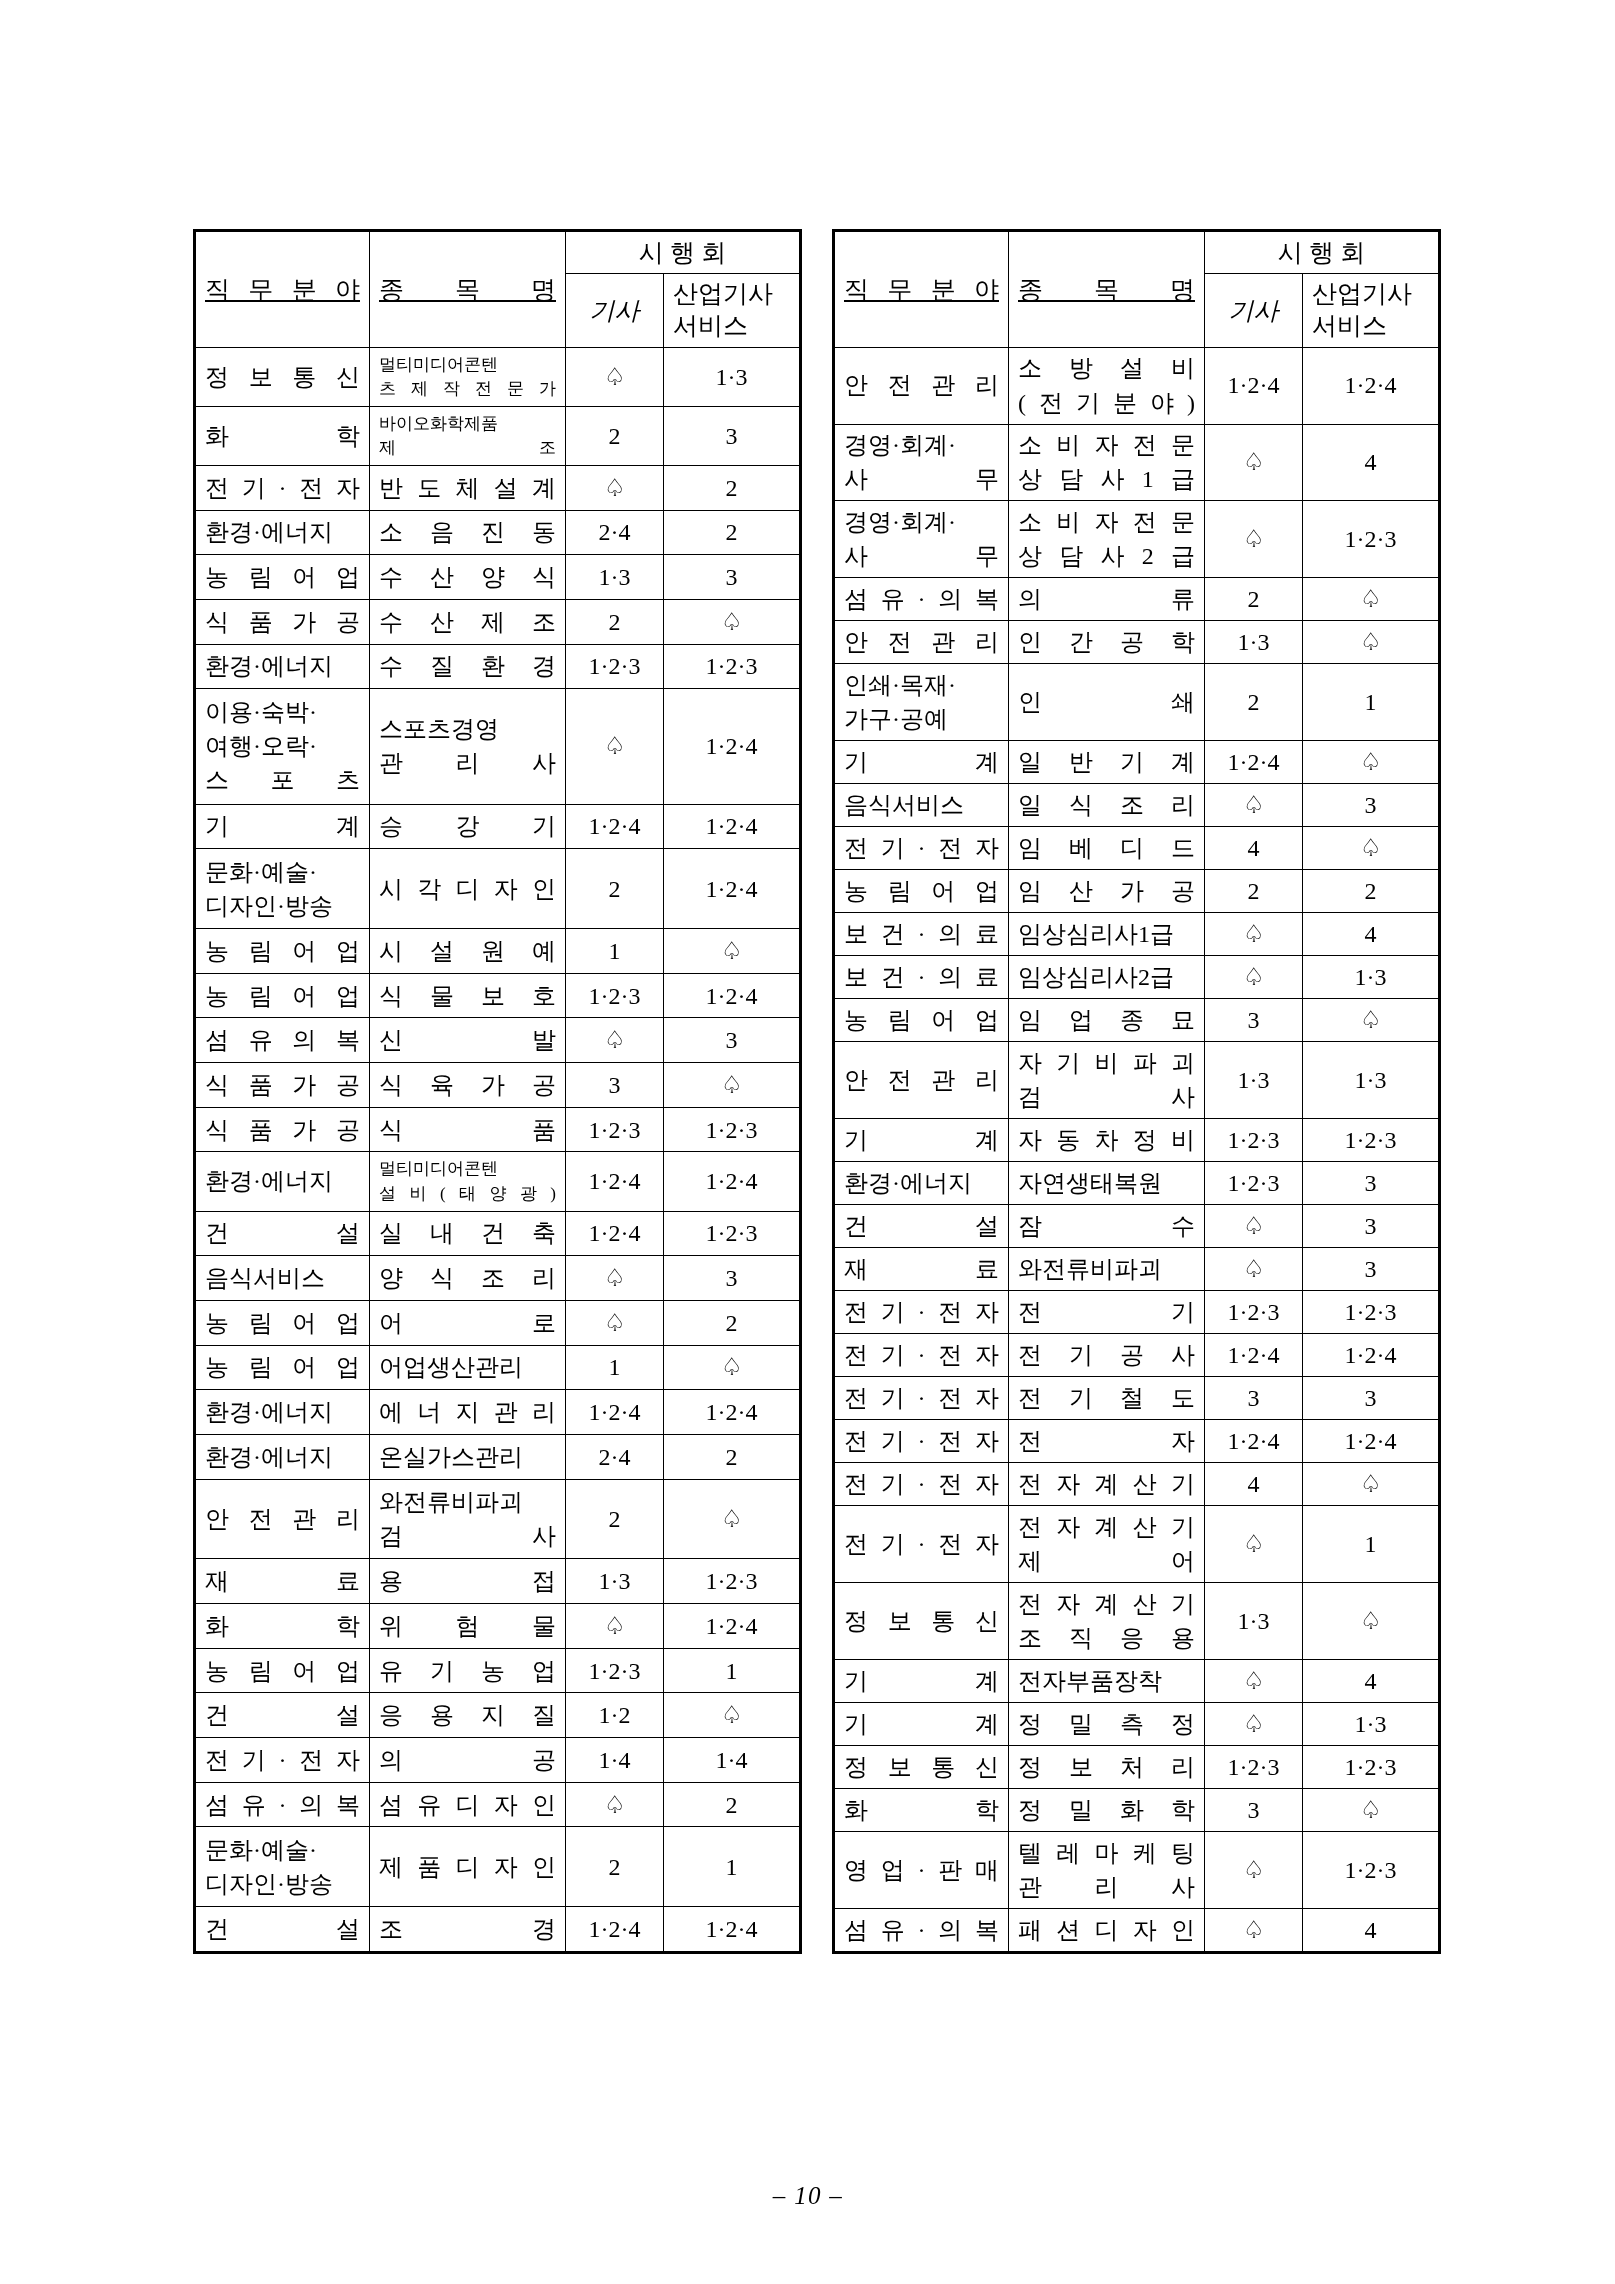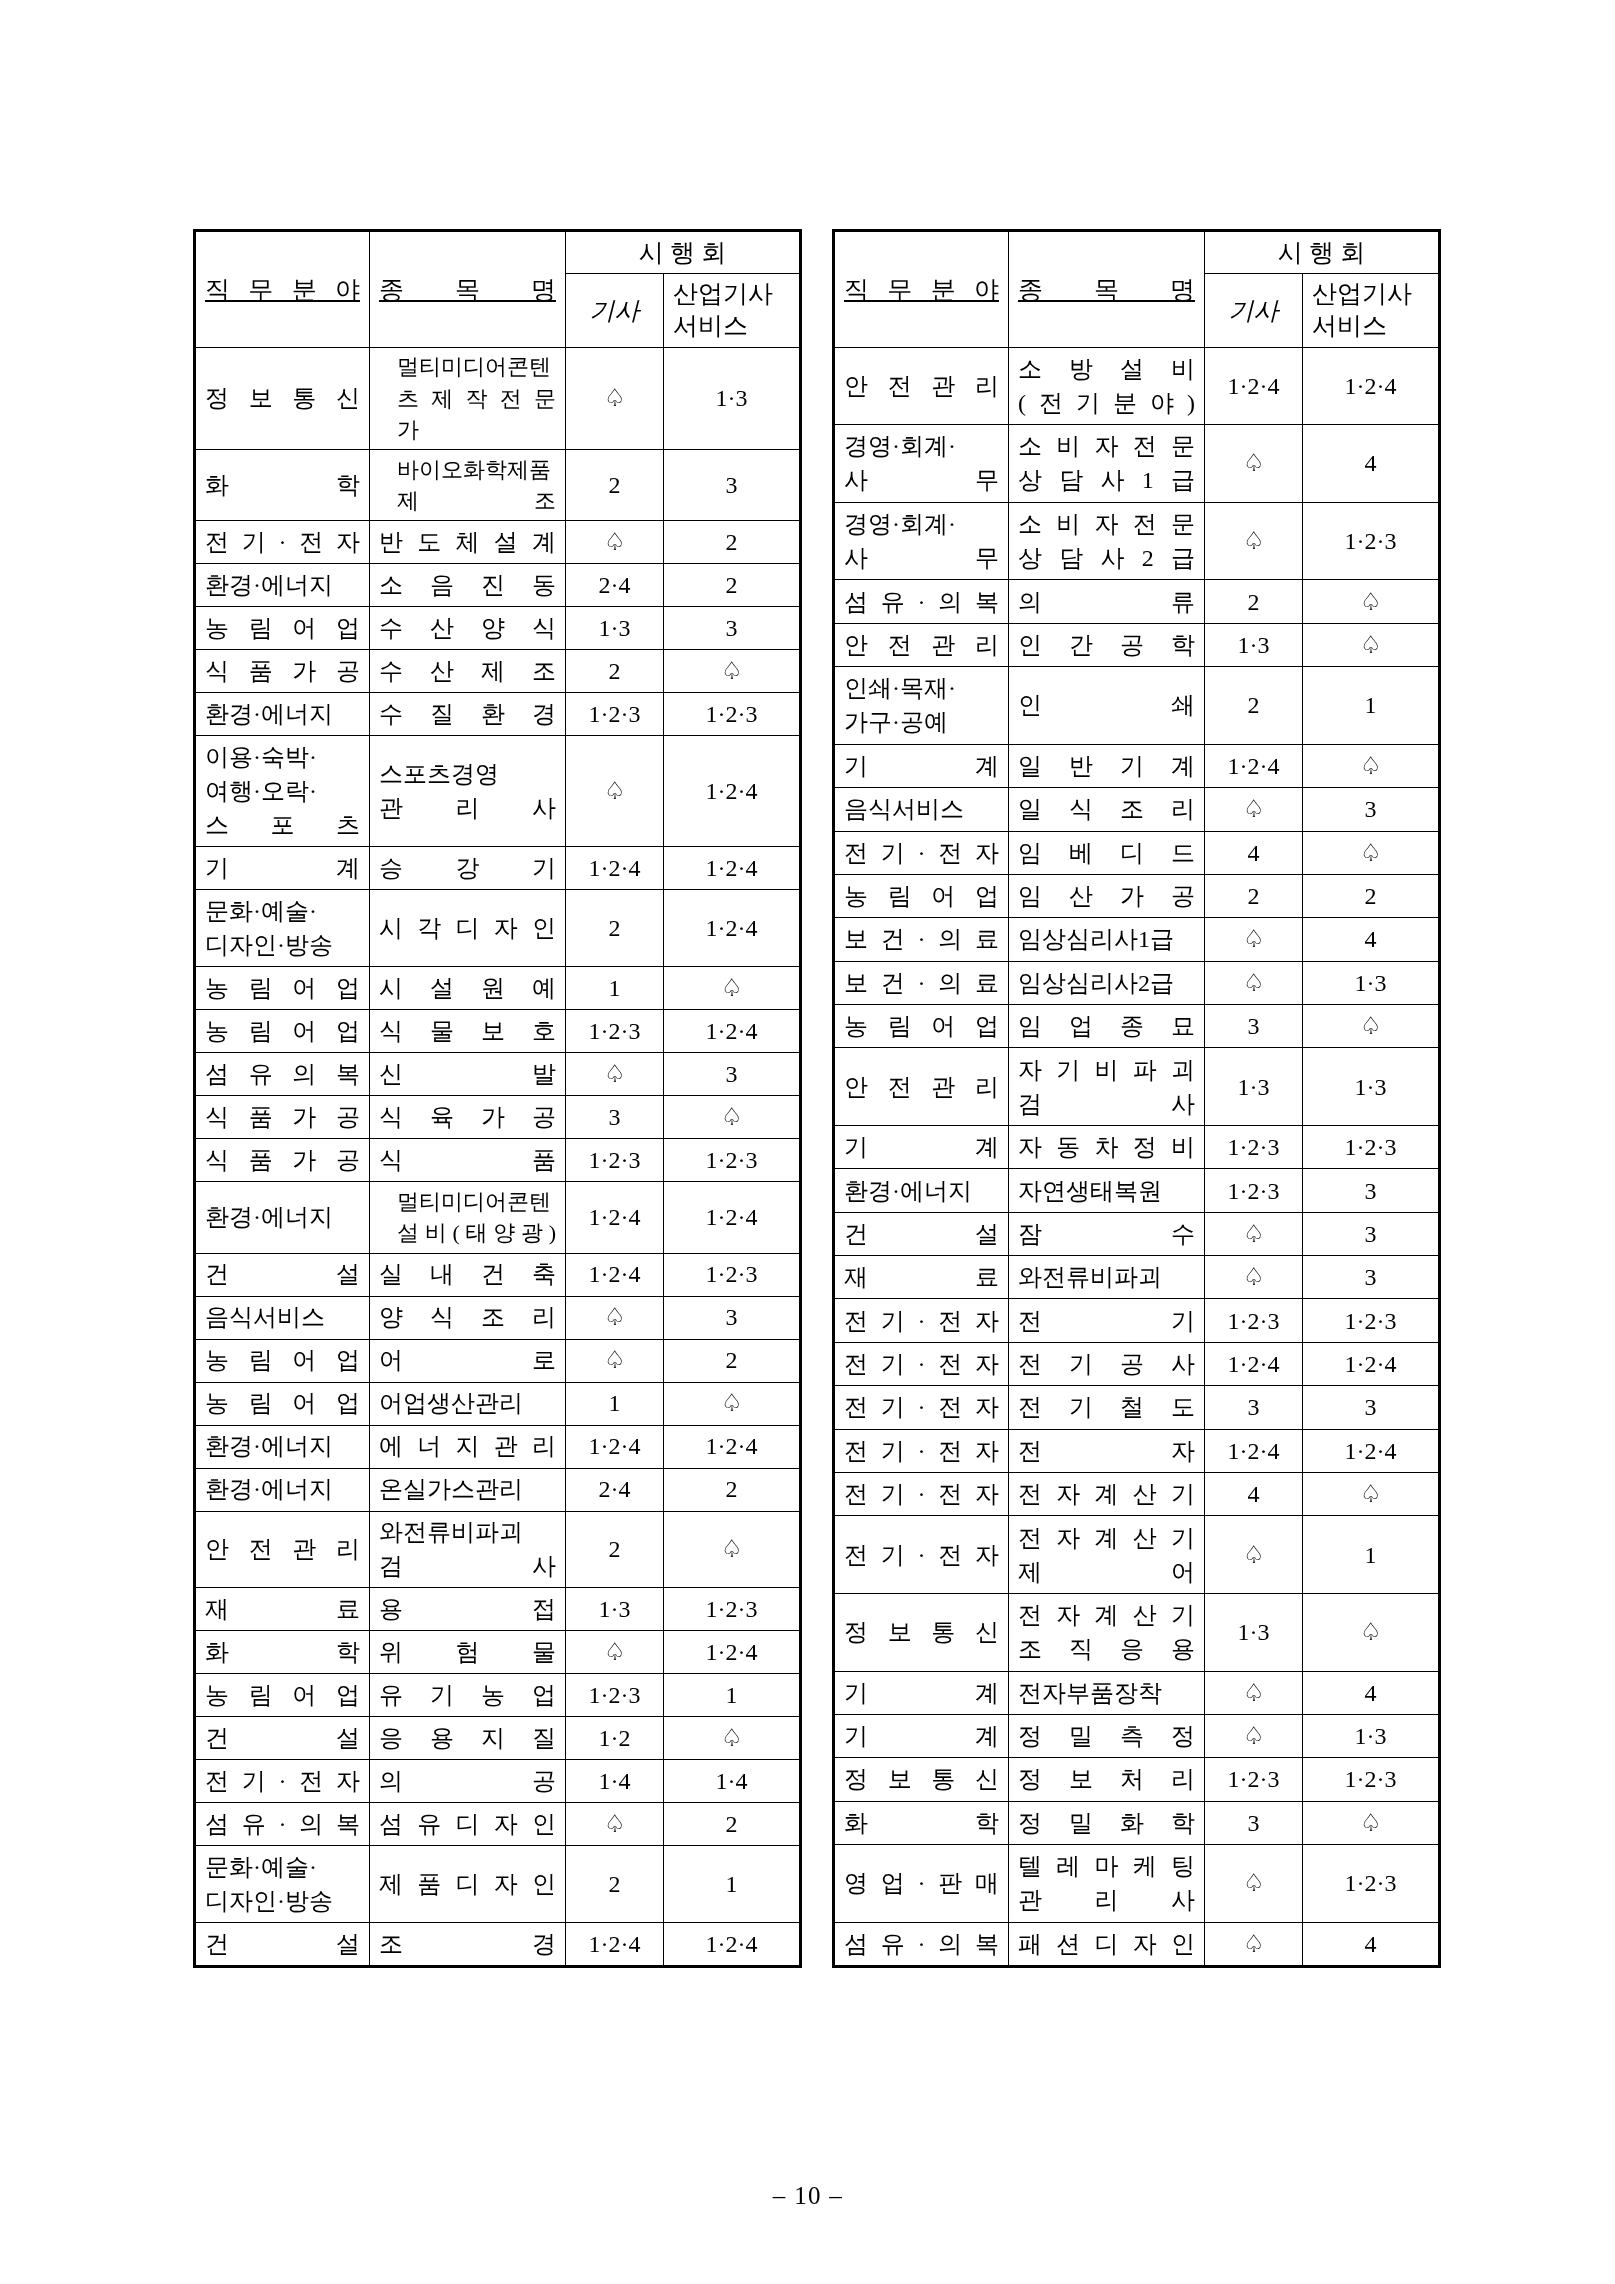--- a/index.html
+++ b/index.html
@@ -45,29 +45,30 @@
   }
   th.round-h { height: 38px; }
   th.gisa-h { height: 73px; font-style: italic; }
   th.sanup-h .line { line-height: 1.3; text-align: left; }
   tbody td { height: 43px; font-size: 24px; }
   tbody td .line { line-height: 1.42; }
   td.field .line, td.item .line {
     text-align: justify;
     text-align-last: justify;
   }
-  td.item.small .line { font-size: 22px; margin-left: 18px; }
+  td.item.small .line { font-size: 17px; }
   td.val { text-align: center; }
   .page-number {
     position: absolute;
     left: 0;
     right: 0;
     top: 2182px;
     text-align: center;
     font-size: 25px;
+    font-style: italic;
     letter-spacing: 1.3px;
   }
 </style>
 </head>
 <body>
 
 <div class="page">
 
   <div class="tables">
 

